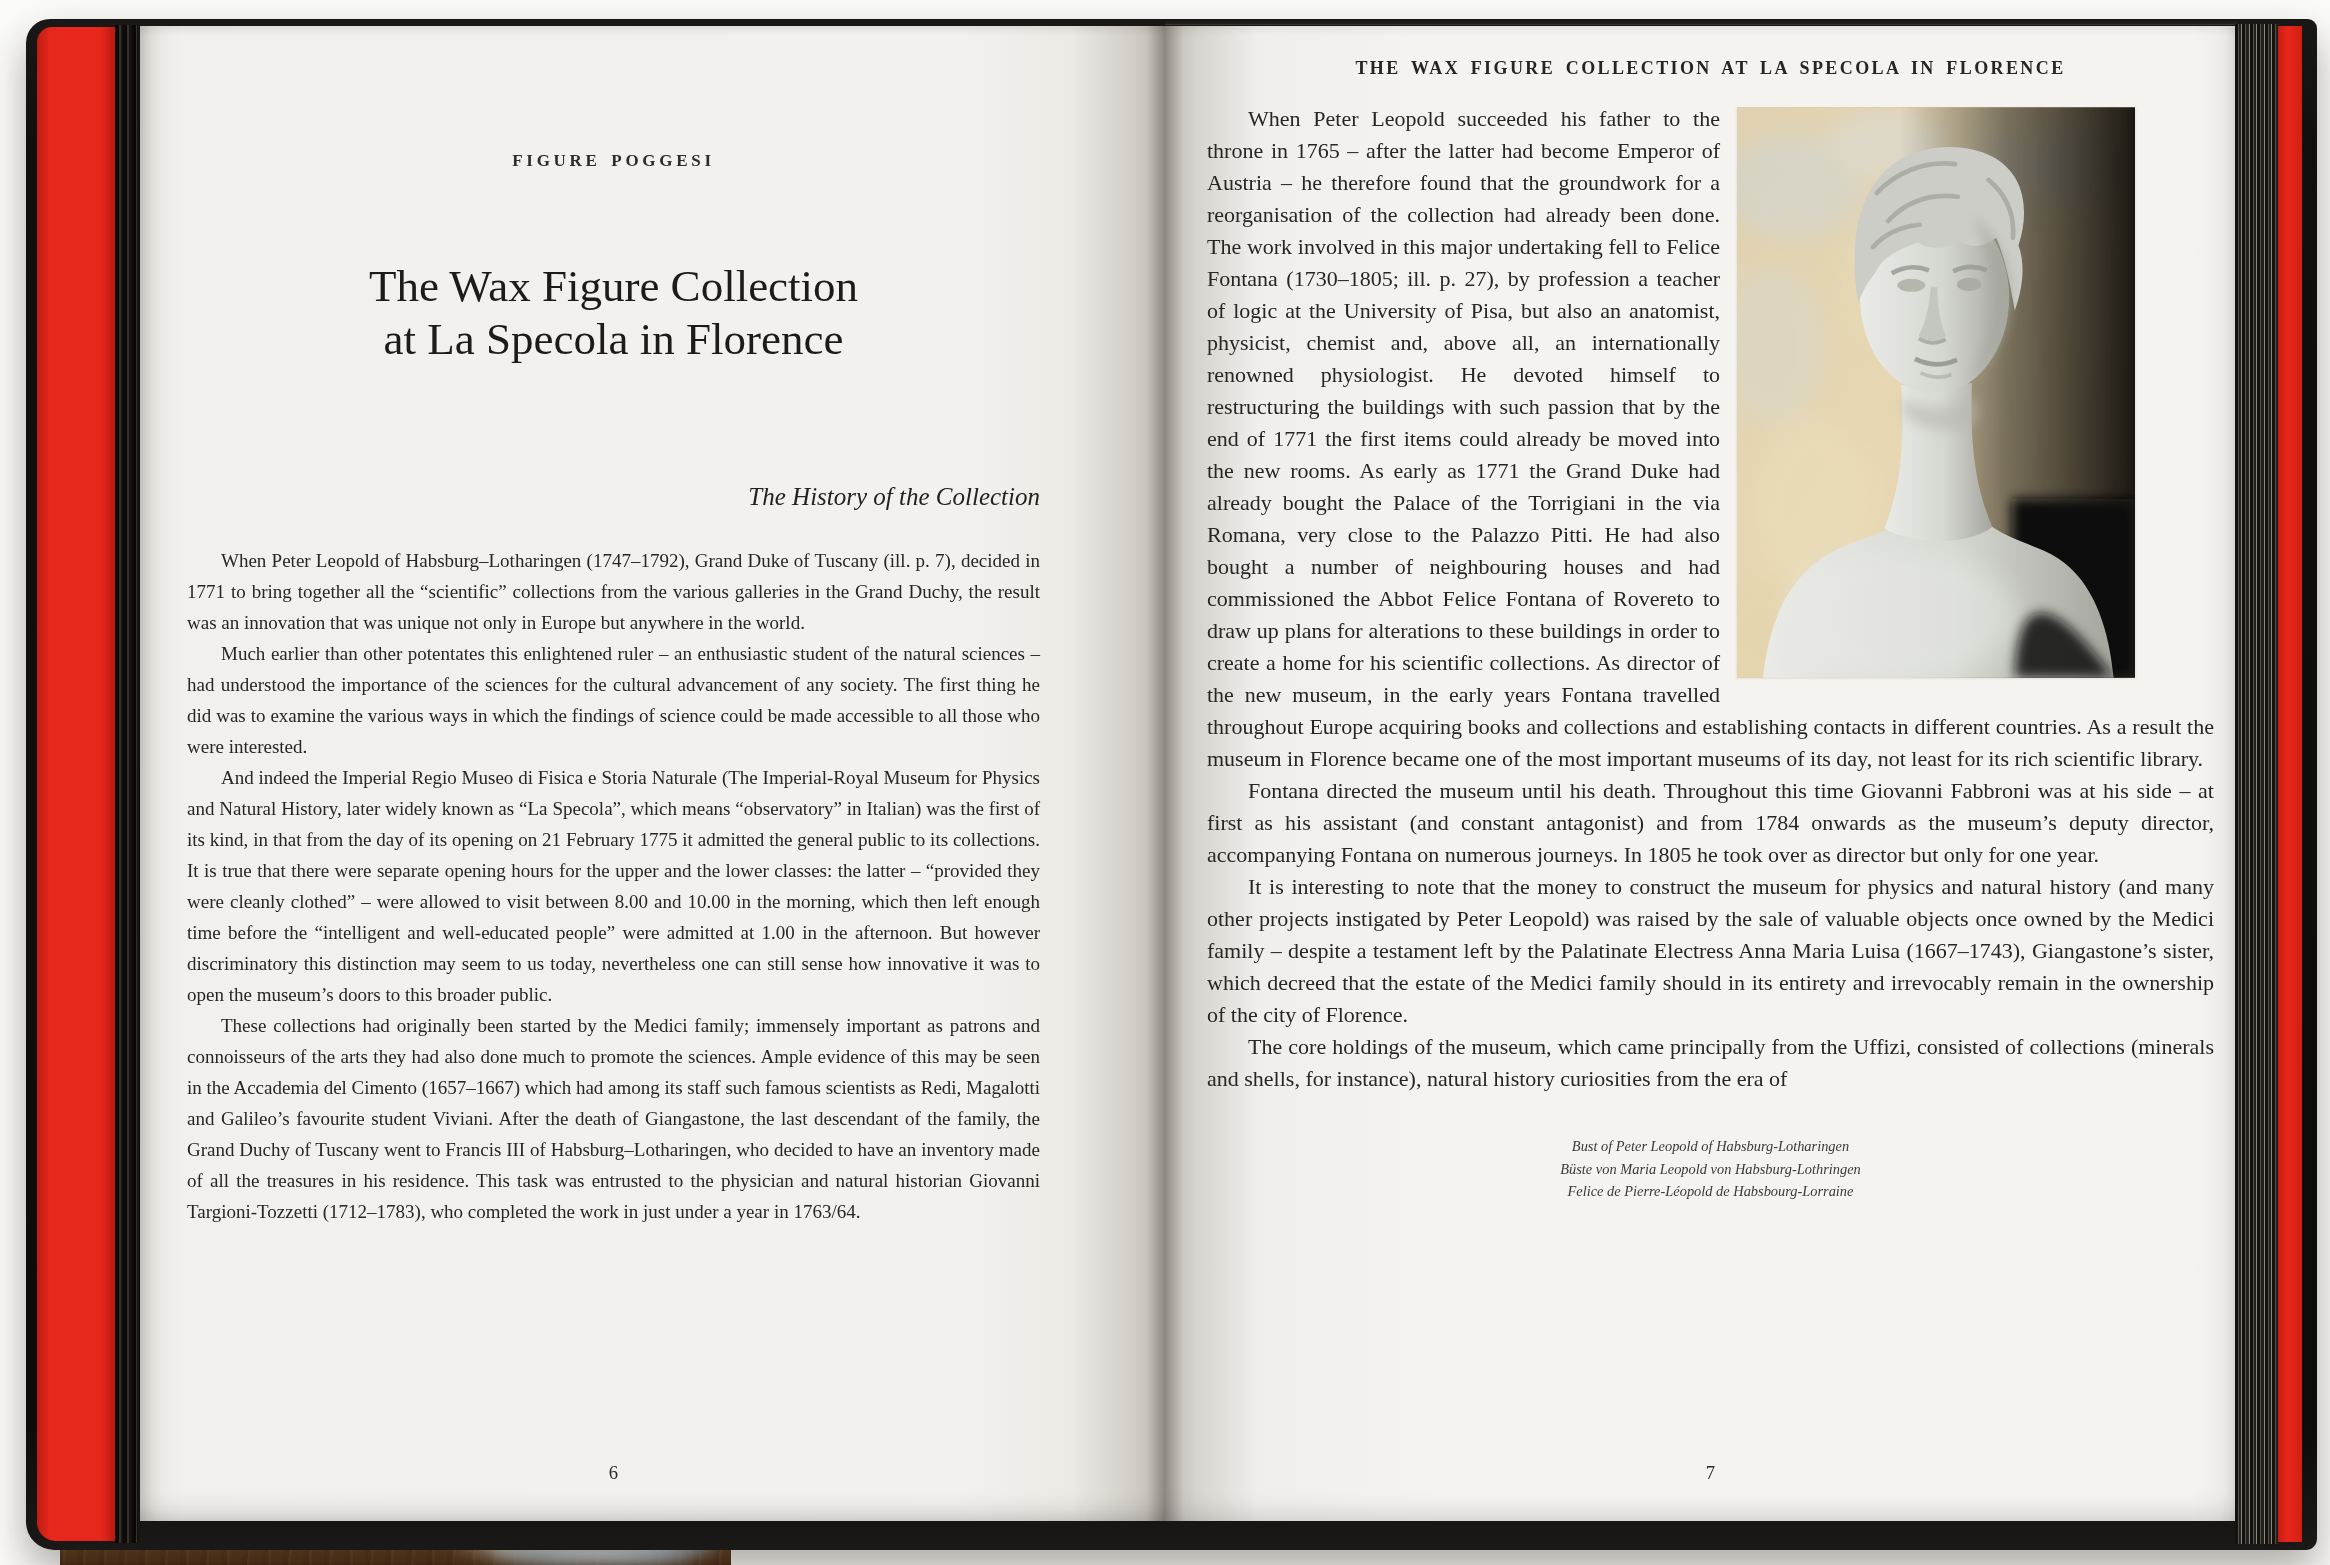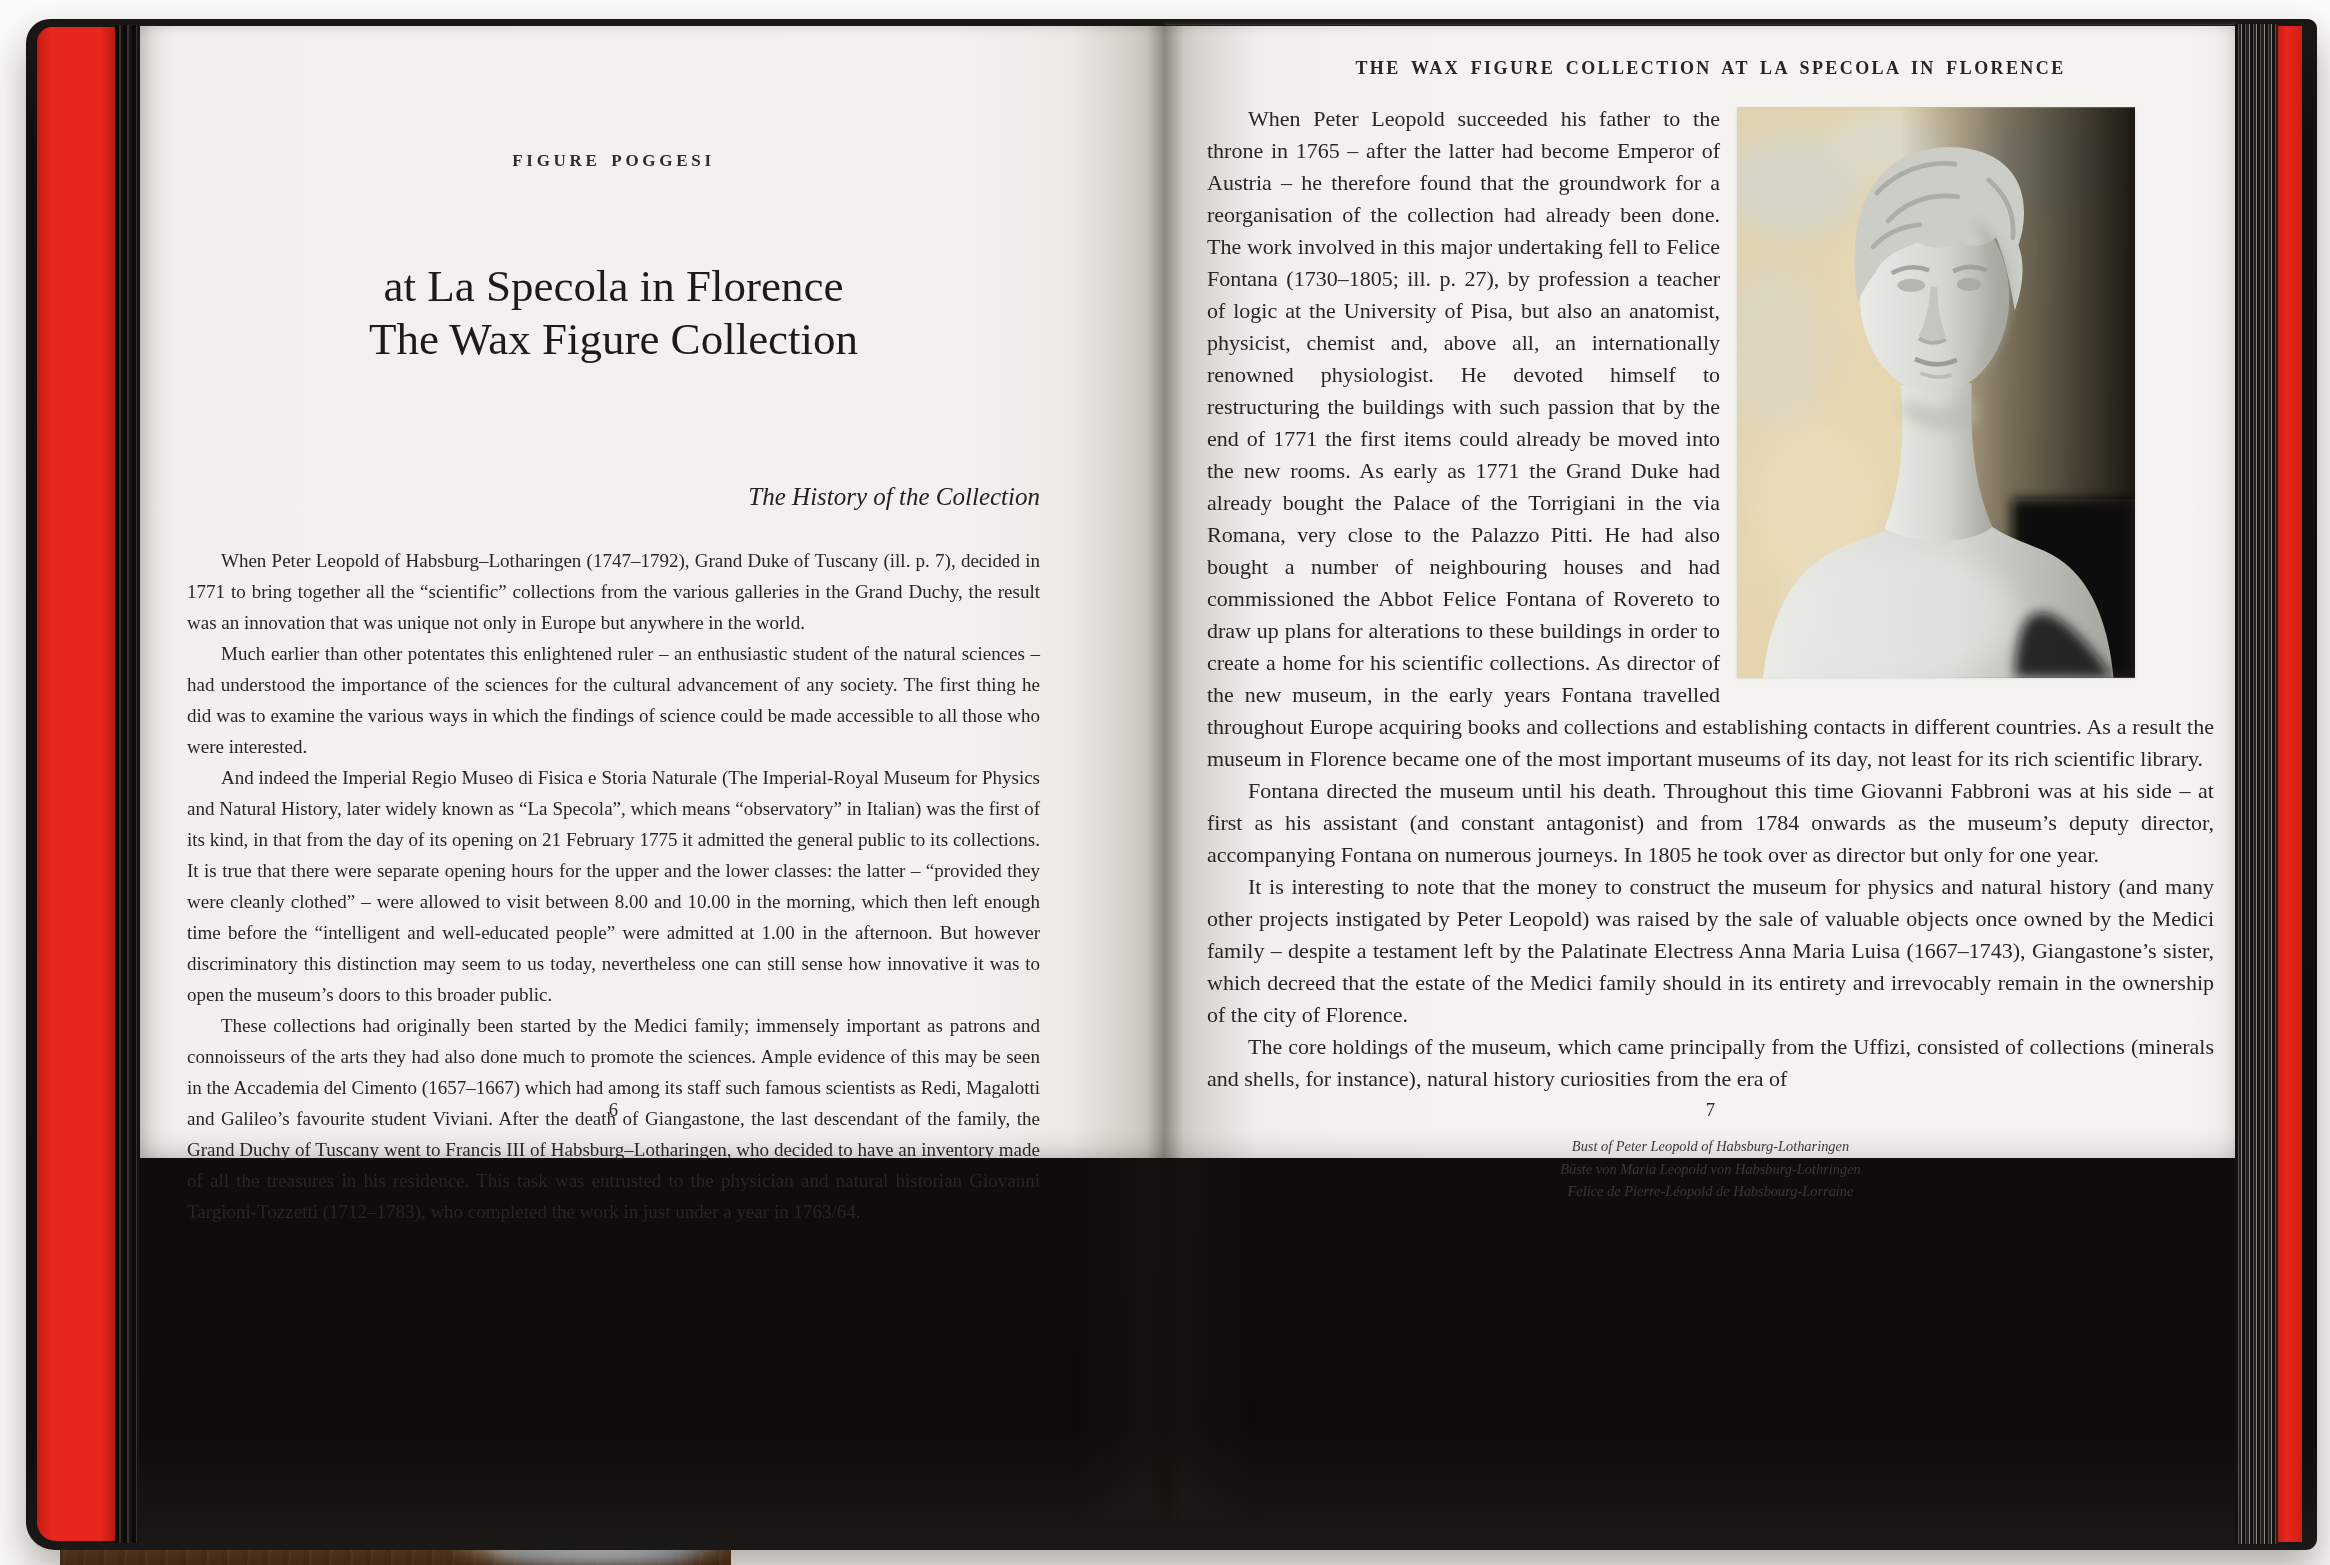--- a/index.html
+++ b/index.html
@@ -37,21 +37,21 @@
   .endpaper-left{
     position:absolute;left:11.2px;top:8.4px;width:78px;height:calc(100% - 17px);
     background:linear-gradient(90deg,#c01d12,var(--endpaper-red,#e8271c) 18%,var(--endpaper-red,#e8271c) 82%,#b71a10);
     border-radius:15px 0 0 18.6px;
   }
   .pageblock-left{
     position:absolute;left:89px;top:6.5px;width:24px;height:calc(100% - 13px);
     background:repeating-linear-gradient(90deg,#0b0a09 0 3.7px,#36322b 3.7px 5.6px,#161412 5.6px 8.4px);
   }
   .page{
-    position:absolute;top:7.5px;height:1132px;
+    position:absolute;top:7.5px;height:1495px;
     background:var(--page-cream,#f2f0ed);
   }
   .page-left{
     left:114px;width:1025px;
     background:linear-gradient(90deg,#e7e4df 0%,#f2f0ed 4%,#f3f1ee 80%,#e9e6e0 97%,#dcd8d0 100%);
     box-shadow:inset 15px 0 22.4px -13px rgba(0,0,0,.25), inset 0 -22.4px 26px -17px rgba(0,0,0,.18), inset 0 9.3px 13px -9.3px rgba(0,0,0,.10);
   }
   .page-right{
     left:1139px;width:1070px;
     background:linear-gradient(90deg,#dedad3 0%,#efedea 3%,#f5f3f0 25%,#f5f3f0 96%,#eceae6 100%);
@@ -126,22 +126,22 @@
 
 <div class="book">
   <div class="endpaper-left"></div>
   <div class="pageblock-left"></div>
   <div class="top-edge-lines"></div>
 
   <div class="page page-left">
     <div class="lp-content">
       <div class="author-line">FIGURE POGGESI</div>
       <h1 class="chapter-title" style="margin-bottom:0;">
+        <span style="display:block">The Wax Figure Collection</span>
         <span style="display:block">at La Specola in Florence</span>
-        <span style="display:block">The Wax Figure Collection</span>
       </h1>
       <div class="section-heading">The History of the Collection</div>
       <div class="lp-body">
           <p>When Peter Leopold of Habsburg–Lotharingen (1747–1792), Grand Duke of Tuscany (ill. p. 7), decided in 1771 to bring together all the “scientific” collections from the various galleries in the Grand Duchy, the result was an innovation that was unique not only in Europe but anywhere in the world.</p>
           <p>Much earlier than other potentates this enlightened ruler – an enthusiastic student of the natural sciences – had understood the importance of the sciences for the cultural advancement of any society. The first thing he did was to examine the various ways in which the findings of science could be made accessible to all those who were interested.</p>
           <p>And indeed the Imperial Regio Museo di Fisica e Storia Naturale (The Imperial-Royal Museum for Physics and Natural History, later widely known as “La Specola”, which means “observatory” in Italian) was the first of its kind, in that from the day of its opening on 21 February 1775 it admitted the general public to its collections. It is true that there were separate opening hours for the upper and the lower classes: the latter – “provided they were cleanly clothed” – were allowed to visit between 8.00 and 10.00 in the morning, which then left enough time before the “intelligent and well-educated people” were admitted at 1.00 in the afternoon. But however discriminatory this distinction may seem to us today, nevertheless one can still sense how innovative it was to open the museum’s doors to this broader public.</p>
           <p>These collections had originally been started by the Medici family; immensely important as patrons and connoisseurs of the arts they had also done much to promote the sciences. Ample evidence of this may be seen in the Accademia del Cimento (1657–1667) which had among its staff such famous scientists as Redi, Magalotti and Galileo’s favourite student Viviani. After the death of Giangastone, the last descendant of the family, the Grand Duchy of Tuscany went to Francis III of Habsburg–Lotharingen, who decided to have an inventory made of all the treasures in his residence. This task was entrusted to the physician and natural historian Giovanni Targioni-Tozzetti (1712–1783), who completed the work in just under a year in 1763/64.</p>
         </div>
       <div class="page-number">6</div>
     </div>

